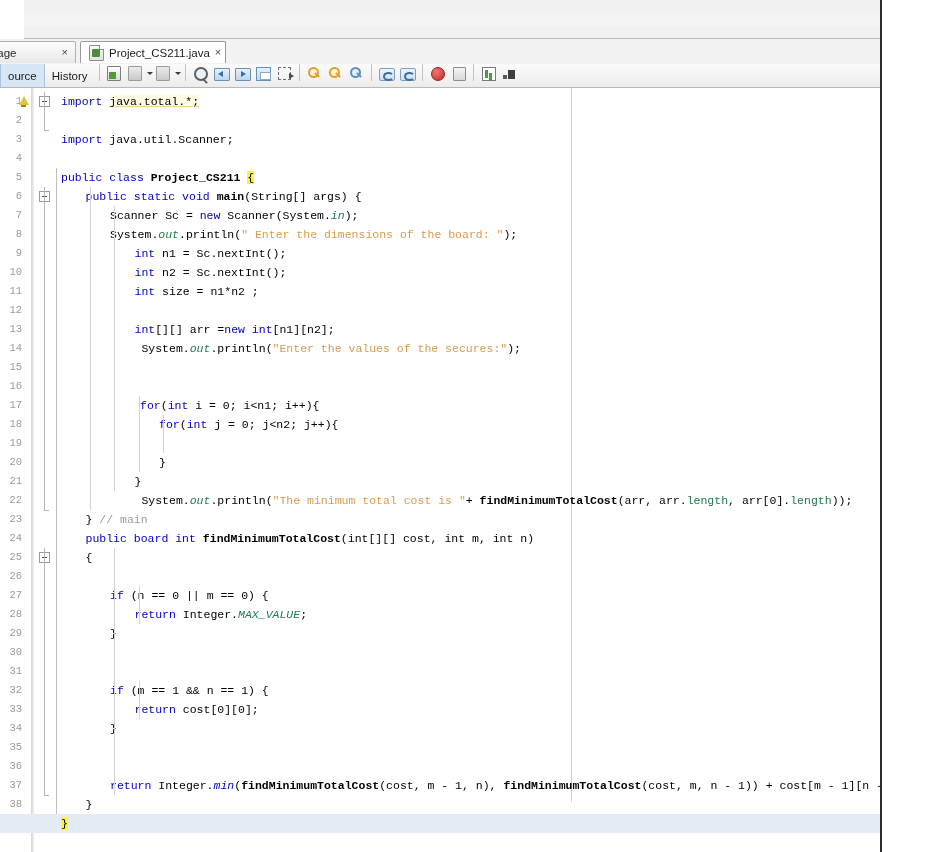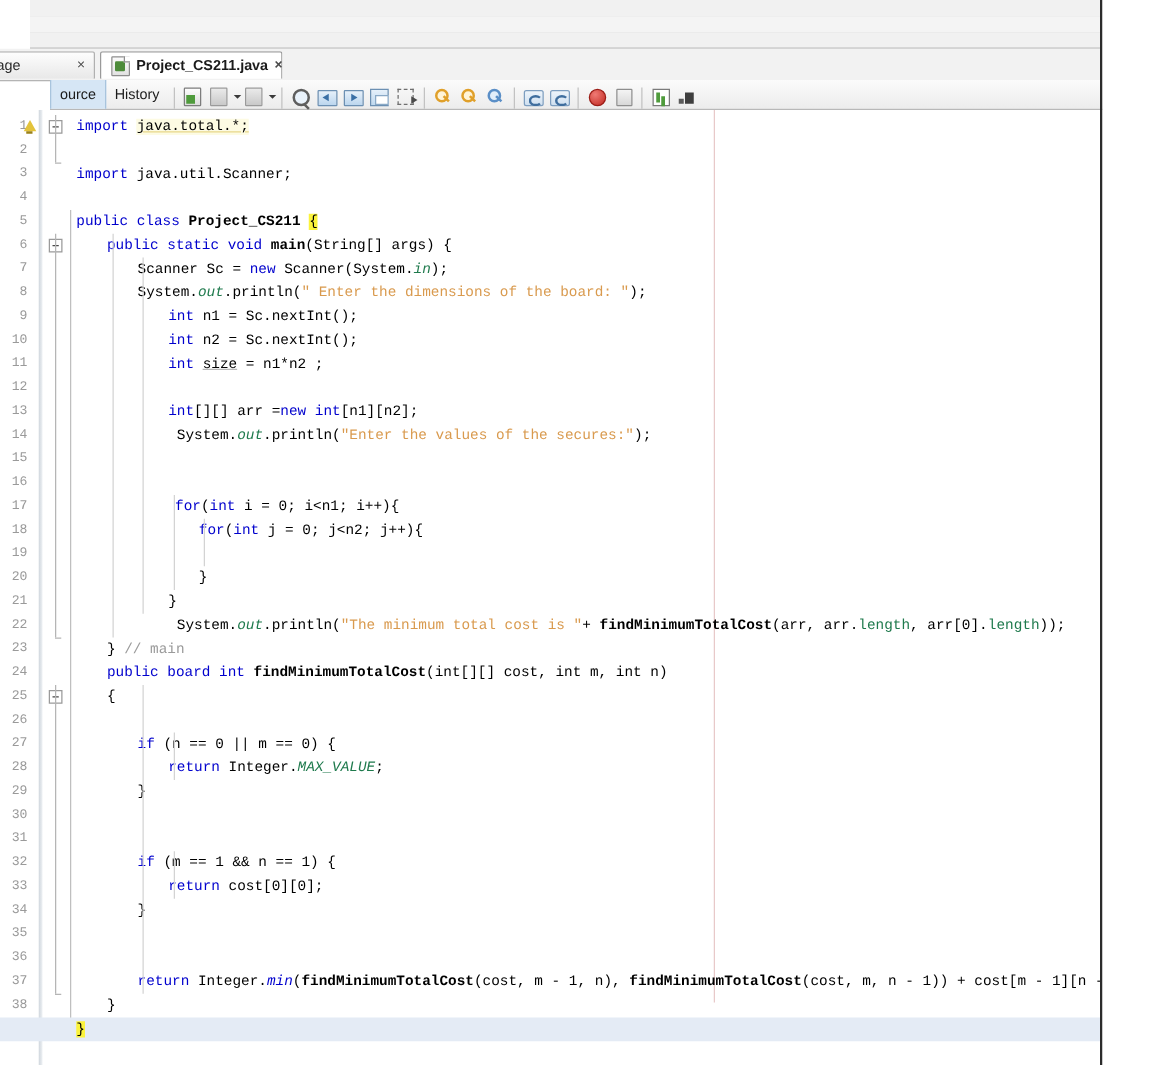--- a/index.html
+++ b/index.html
@@ -89,21 +89,21 @@
     left: -36px;
     width: 112px;
     background: linear-gradient(#fdfdfd, #e8e8e8);
     color: #2a2a2a;
   }
   .tab.active {
     left: 80px;
     width: 146px;
     background: #ffffff;
     border-color: #9a9a9a;
-    font-weight: bold;
+    font-weight: normal;
     z-index: 3;
   }
   .tab .tab-label { white-space: nowrap; }
   .tab-close {
     font-size: 11px;
     color: #4a4a4a;
     margin-left: auto;
     line-height: 1;
     font-family: "Liberation Sans", sans-serif;
   }
@@ -136,22 +136,21 @@
   
   .editor-toolbar {
     position: absolute;
     left: 0;
     top: 64px;
     width: 880px;
     height: 23px;
     background: linear-gradient(#fbfbfb, #ececec);
     border-bottom: 1px solid #b8b8b8;
     display: flex;
-    align-items: flex-end;
-    margin-left: 40px;
+    align-items: flex-start;
   }
   .tb-toggle {
     height: 23px;
     display: flex;
     align-items: center;
     padding: 0 7px;
     font-size: 11.5px;
     color: #1b1b1b;
     box-sizing: border-box;
   }
@@ -497,21 +496,21 @@
   .str  { color: #d99a4e; }
   .cmt  { color: #9a9a9a; }
   .fld  { color: #1f7a4d; }
   .stat { color: #1f7a4d; font-style: italic; }
   .meth { color: #000000; font-weight: bold; }
   .kwi  { color: #0000cd; font-style: italic; }
   .hl-brace {
     background: #fbf33c;
     color: #000000;
   }
-  .undl { text-decoration: underline; text-decoration-color: #b8b8b8; }
+  .undl { text-decoration-color: #b8b8b8; }
   .warn-underline {
     text-decoration: underline;
     text-decoration-style: solid;
     text-decoration-color: #e8d88a;
   }
   .warn-bg { background: #fdfbe3; }
 </style>
 </head>
 <body>
 

